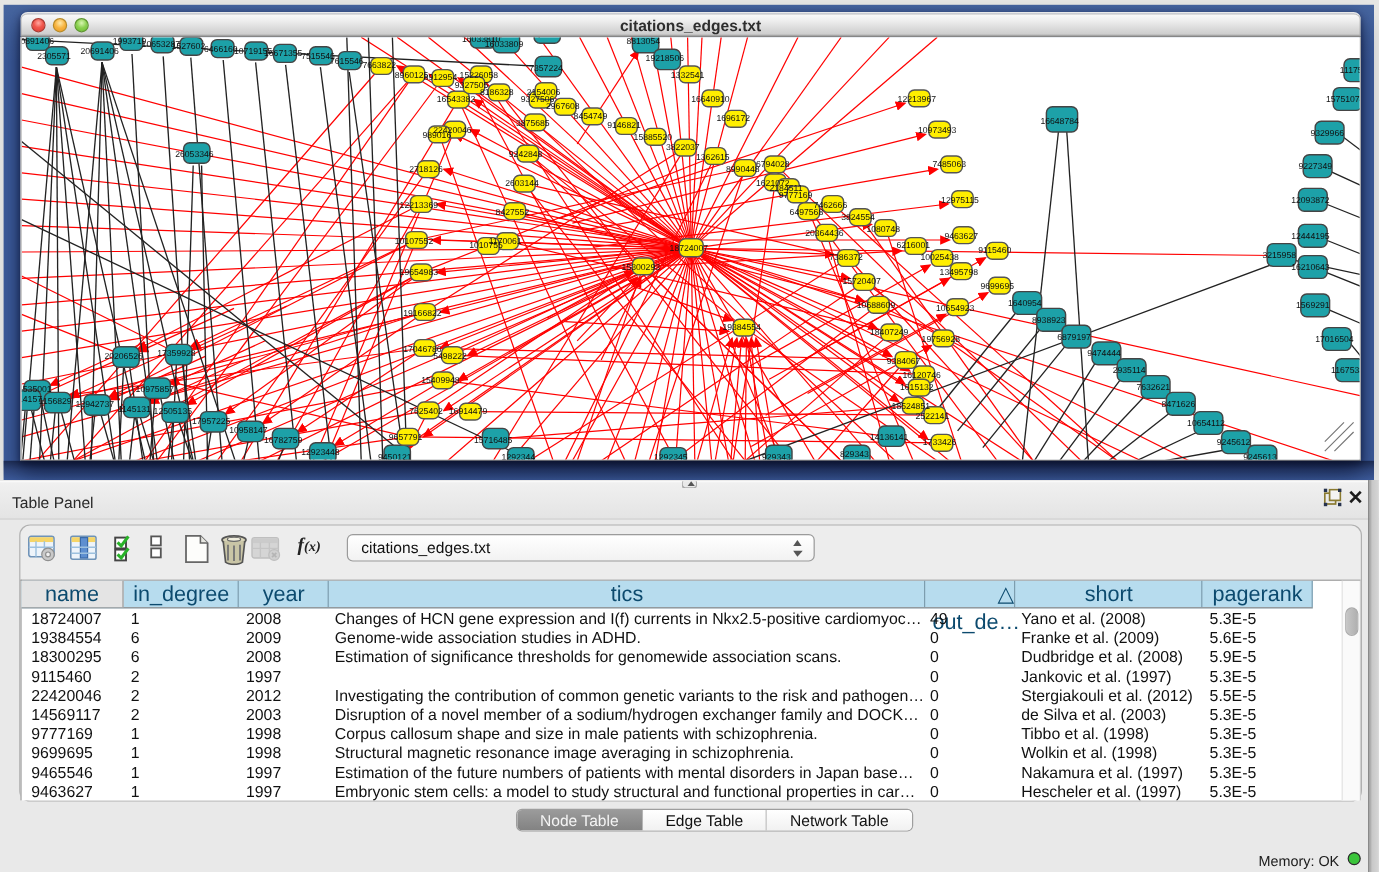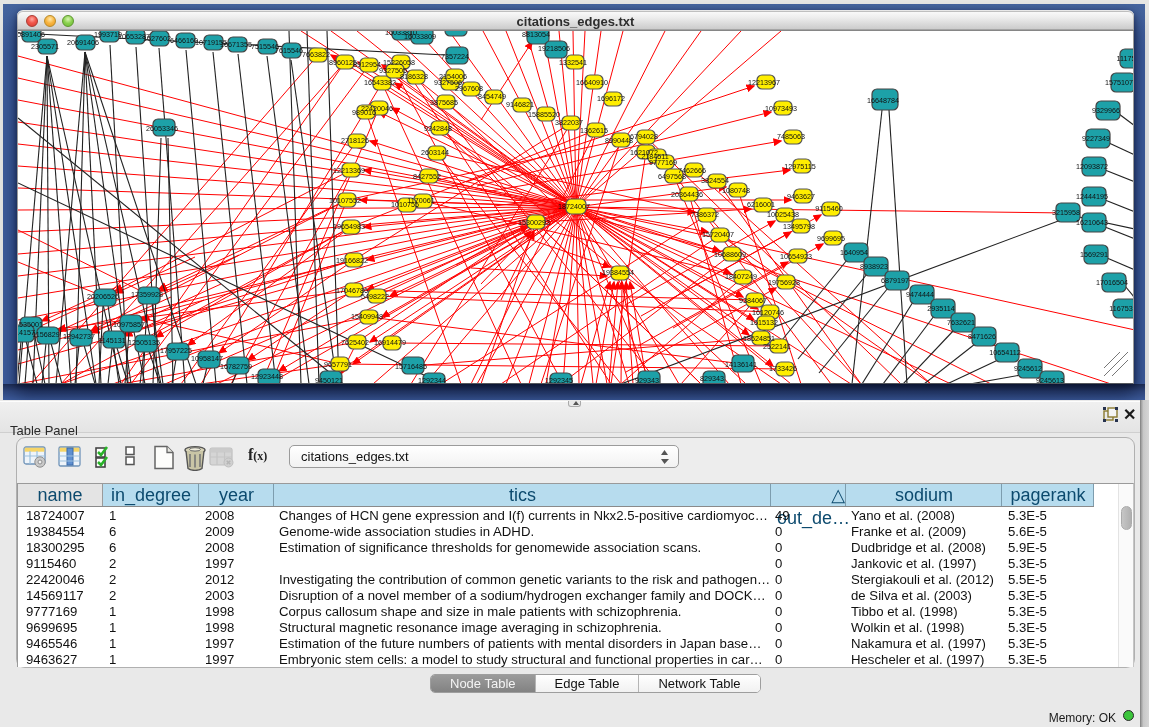--- a/index.html
+++ b/index.html
@@ -8,21 +8,21 @@
 #titlebar{position:absolute;left:0;top:0;width:1117px;height:21px;border-radius:6px 6px 0 0;background:linear-gradient(180deg,#fbfbfb 0%,#ededed 35%,#d9d9d9 70%,#c9c9c9 100%);border-top:1px solid #e8e8e8;box-shadow:inset 0 0 0 1px rgba(120,120,120,.45);border-bottom:1px solid #868686}
 #titlebar .t{position:absolute;left:0;right:0;top:3px;text-align:center;font-size:13px;color:#2e2e2e;font-weight:bold}
 .tl{position:absolute;top:5px;width:12px;height:12px;border-radius:50%}
 #tl1{left:9px;background:radial-gradient(circle at 50% 32%,#ffa9a2 0%,#f1574c 45%,#d83c33 100%);border:1px solid #ab3a32}
 #tl2{left:26.5px;background:radial-gradient(circle at 50% 32%,#ffe8a8 0%,#f7b33e 50%,#e99a28 100%);border:1px solid #b78a27}
 #tl3{left:44.5px;background:radial-gradient(circle at 50% 32%,#d8f5b0 0%,#89d04e 50%,#6cbb34 100%);border:1px solid #5e9630}
 #canvwrap{position:absolute;left:0;top:21px;width:1117px;height:353px;background:#fff;overflow:hidden;border-left:1px solid #9a9a9a;border-right:1px solid #9a9a9a;border-bottom:1px solid #55585e}
 #shadow{position:absolute;left:3px;top:384px;width:1142px;height:16px;background:linear-gradient(180deg,rgba(10,16,40,.62),rgba(24,34,70,.35) 45%,rgba(61,92,156,0) 100%)}
 #panel{position:absolute;left:0;top:400px;width:1149px;height:327px;background:#e9e9e9}
 #phead{position:absolute;left:0;top:1px;width:1149px;height:32px;background:linear-gradient(180deg,#f0f0f0,#e4e4e4);border-top:1px solid #fdfdfd;border-bottom:1px solid #cfcfcf}
-#phead .lab{position:absolute;left:10px;top:21px;font-size:13px;color:#2a2a2a}
+#phead .lab{position:absolute;left:10px;top:9px;font-size:13px;color:#2a2a2a}
 #notch{position:absolute;left:568px;top:-1px;width:13px;height:6px;background:#e9e9e9;border:1px solid #aaa;border-top:none;border-radius:0 0 3px 3px}
 #notch:after{content:"";position:absolute;left:3.5px;top:0px;border-left:3px solid transparent;border-right:3px solid transparent;border-bottom:4px solid #555}
 #fico{position:absolute;left:1103px;top:5px;width:15px;height:15px}
 #xico{position:absolute;left:1123px;top:3px;font-size:16px;font-weight:bold;color:#1a1a1a}
 #container{position:absolute;left:16px;top:37px;width:1119px;height:231px;background:#ededed;border:1.5px solid #b0b0b0;border-radius:9px}
 #toolbar{position:absolute;left:4px;top:7px;height:26px;width:1100px}
 .ti{position:absolute;top:0}
 #dd{position:absolute;left:268px;top:0px;width:390px;height:23px;background:linear-gradient(180deg,#ffffff,#f2f2f2);border:1px solid #9b9b9b;border-radius:5px;font-size:13px;color:#111;line-height:22px;padding-left:11px}
 #dd .ar{position:absolute;right:9px;top:3px;width:9px;height:16px}
 #tbl{position:absolute;left:0px;top:45px;width:1117px;height:184px;background:#fff;border-top:1px solid #9a9a9a;border-left:1px solid #9a9a9a;border-right:1px solid #c5c5c5}
@@ -652,34 +652,34 @@
           <path d="M8 9v13M13 9.5v13M18 9v13" stroke="#777" stroke-width="1.6"></path>
           <ellipse cx="13" cy="4.4" rx="5.5" ry="1.7" fill="#efeddc" stroke="#666"></ellipse>
         </svg>
    <svg class="ti" style="left:188px" width="26" height="24" opacity="0.55">
           <rect x="1" y="3" width="22" height="17" rx="2" fill="#c3c3c3" stroke="#9a9a9a" stroke-width="1.2"></rect>
           <rect x="1.6" y="3.6" width="20.8" height="4" fill="#b0b0b0"></rect>
           <path d="M1 12h22M8 7v13M15.5 7v13" stroke="#a6a6a6" stroke-width="1.2"></path>
           <circle cx="19.5" cy="17.5" r="4.5" fill="#b9b9b9" stroke="#999"></circle>
           <path d="M17.7 15.7l3.6 3.6M21.3 15.7l-3.6 3.6" stroke="#888" stroke-width="1.4"></path>
         </svg>
-   <span class="ti" style="left:227px;top:1px;font-size:16px;font-weight:bold;color:#222;font-family:'Liberation Serif',serif">f<span style="font-size:12px">(x)</span></span>
+   <span class="ti" style="left:227px;top:1px;font-size:16px;font-style:italic;font-weight:bold;color:#222;font-family:'Liberation Serif',serif">f<span style="font-size:12px">(x)</span></span>
    <div id="dd">citations_edges.txt<svg class="ar" width="9" height="16">
             <path d="M4.5 1L8 6H1z" fill="#555"></path>
             <path d="M4.5 15L1 10h8z" fill="#555"></path>
           </svg></div>
   </div>
   <div id="tbl">
    <div id="thead">
     <span class="th" id="th0">name</span>
           <span class="th" id="th1">in_degree</span>
           <span class="th" id="th2">year</span>
           <span class="th" id="th3">tics</span>
           <span class="th" id="th4">△ out_de…</span>
-          <span class="th" id="th5">sodium</span>
+          <span class="th" id="th5">short</span>
           <span class="th" id="th6">pagerank</span>
    </div>
    <div id="tbody">
           <div class="tr">
             <span class="c0">18724007</span>
             <span class="c1">1</span>
             <span class="c2">2008</span>
             <span class="c3">Changes of HCN gene expression and I(f) currents in Nkx2.5-positive cardiomyoc…</span>
             <span class="c4">49</span>
             <span class="c5">Yano et al. (2008)</span>

